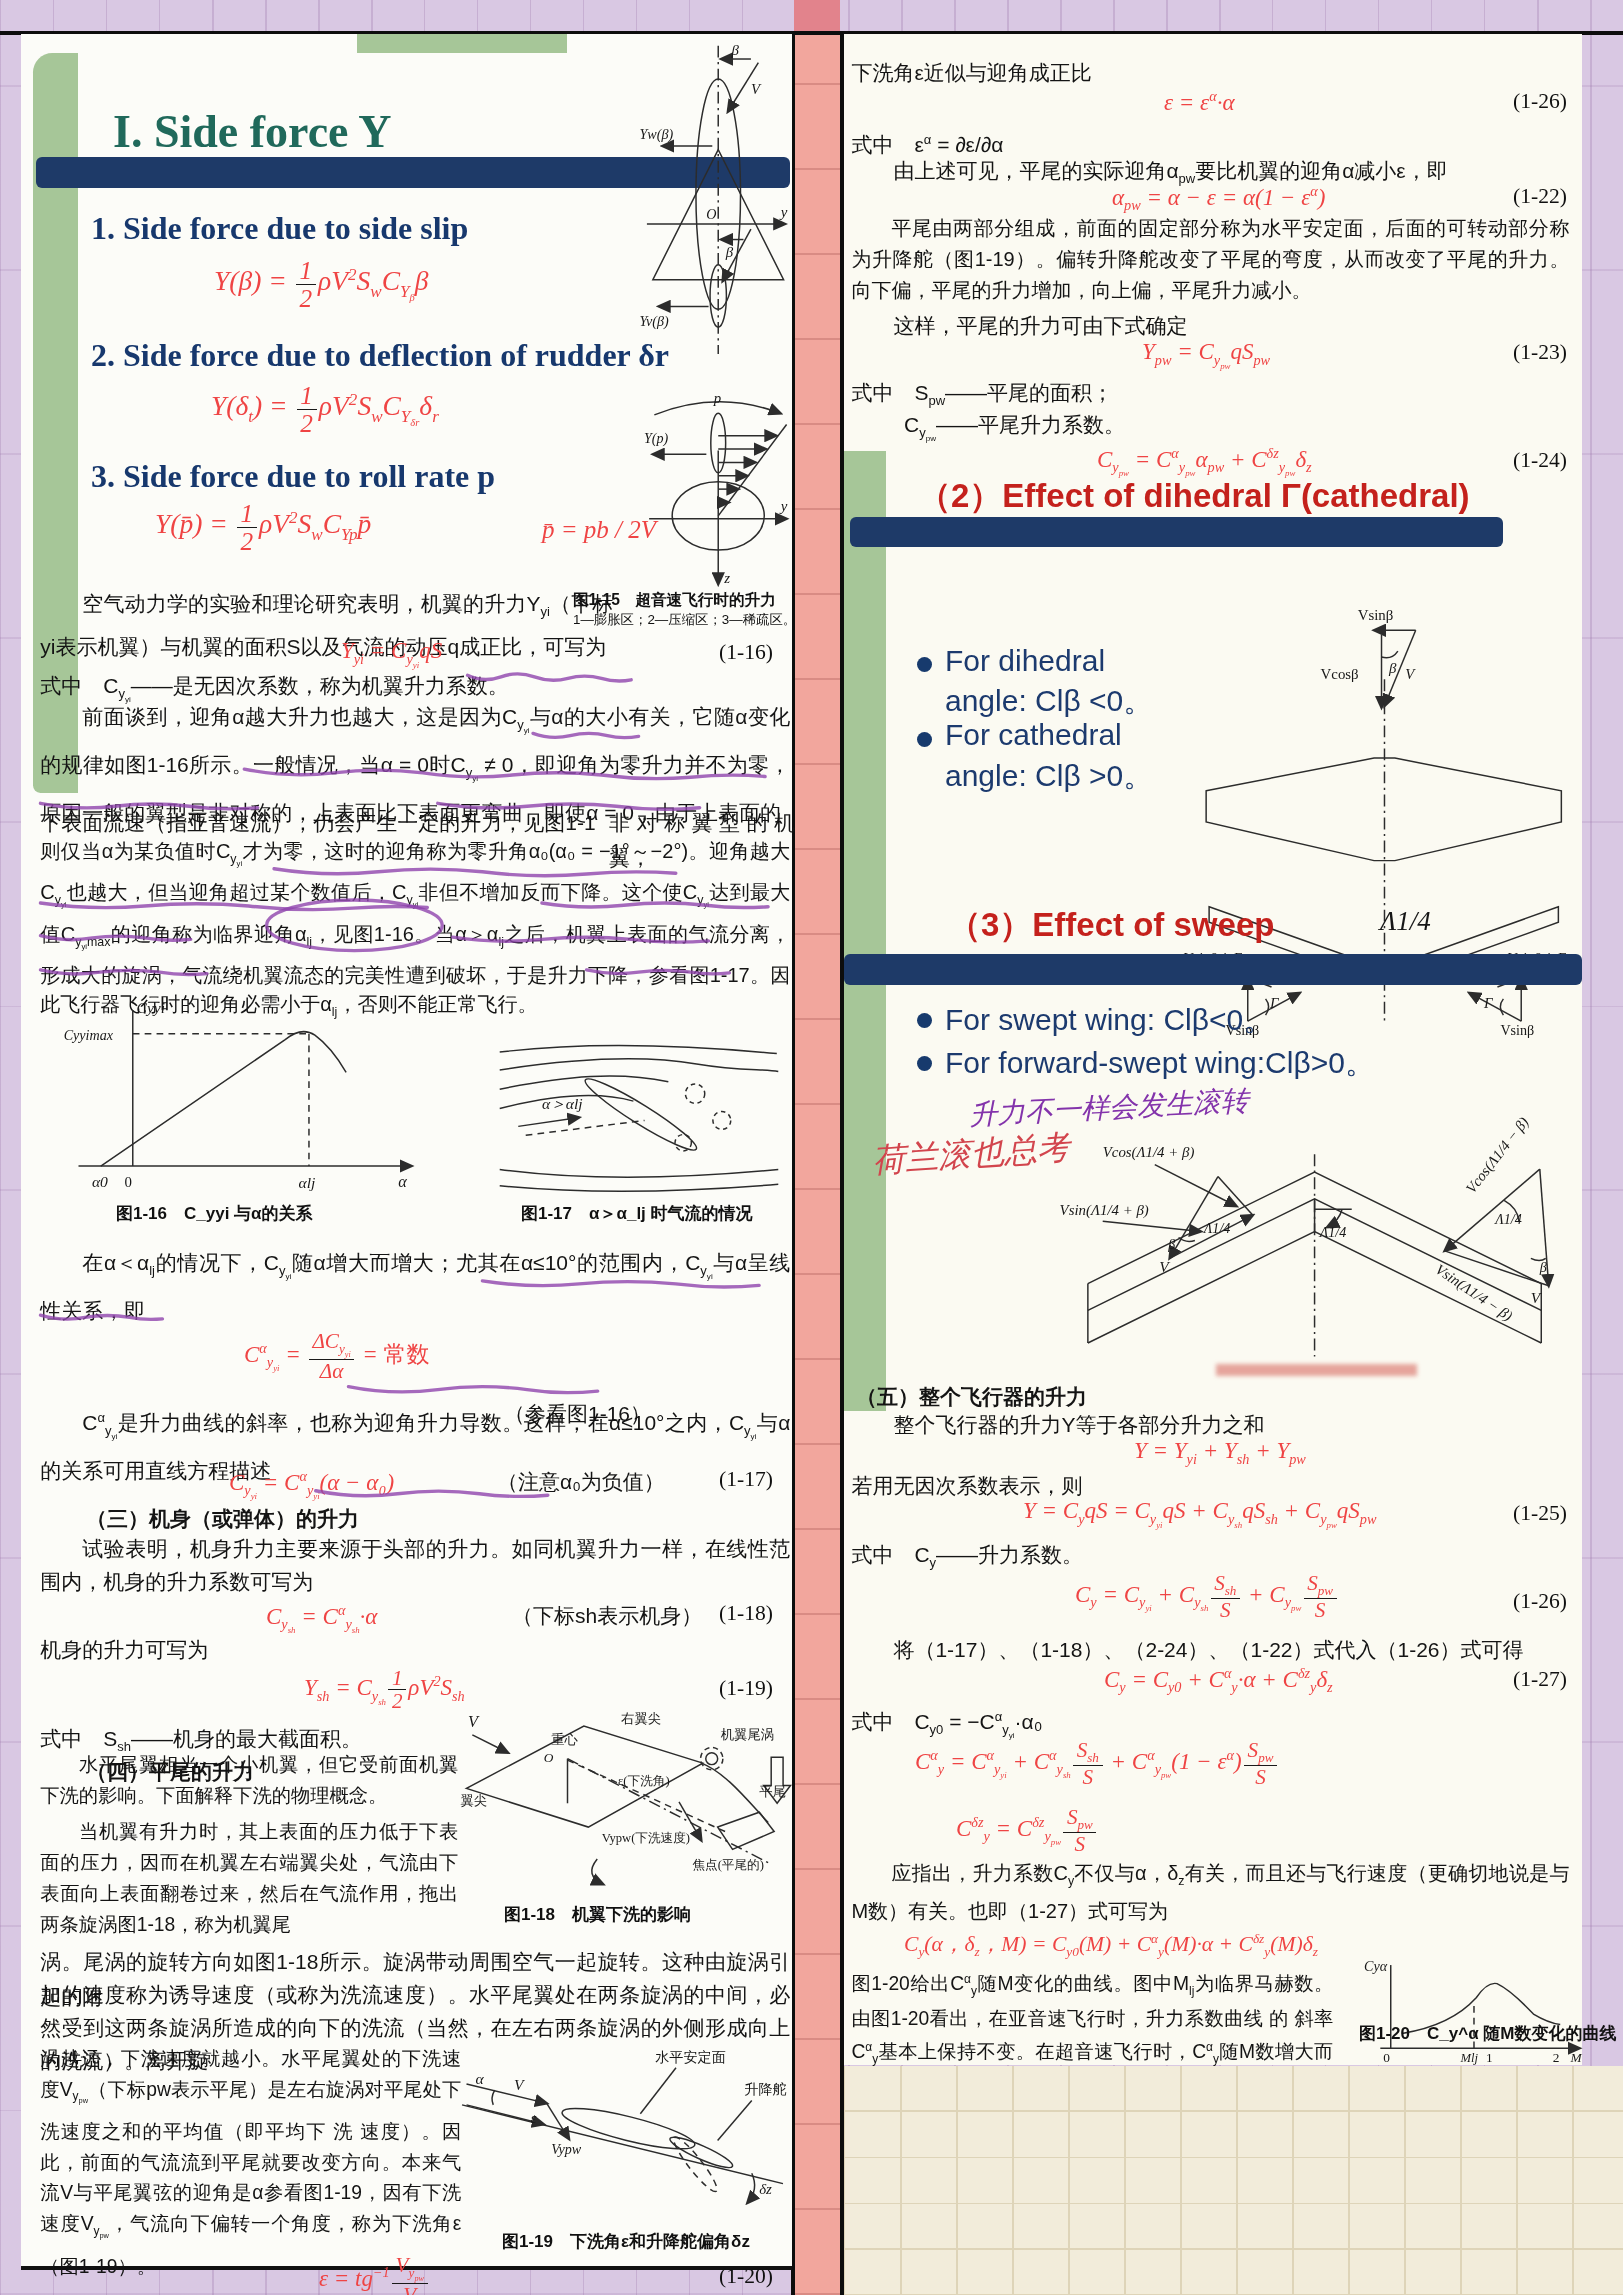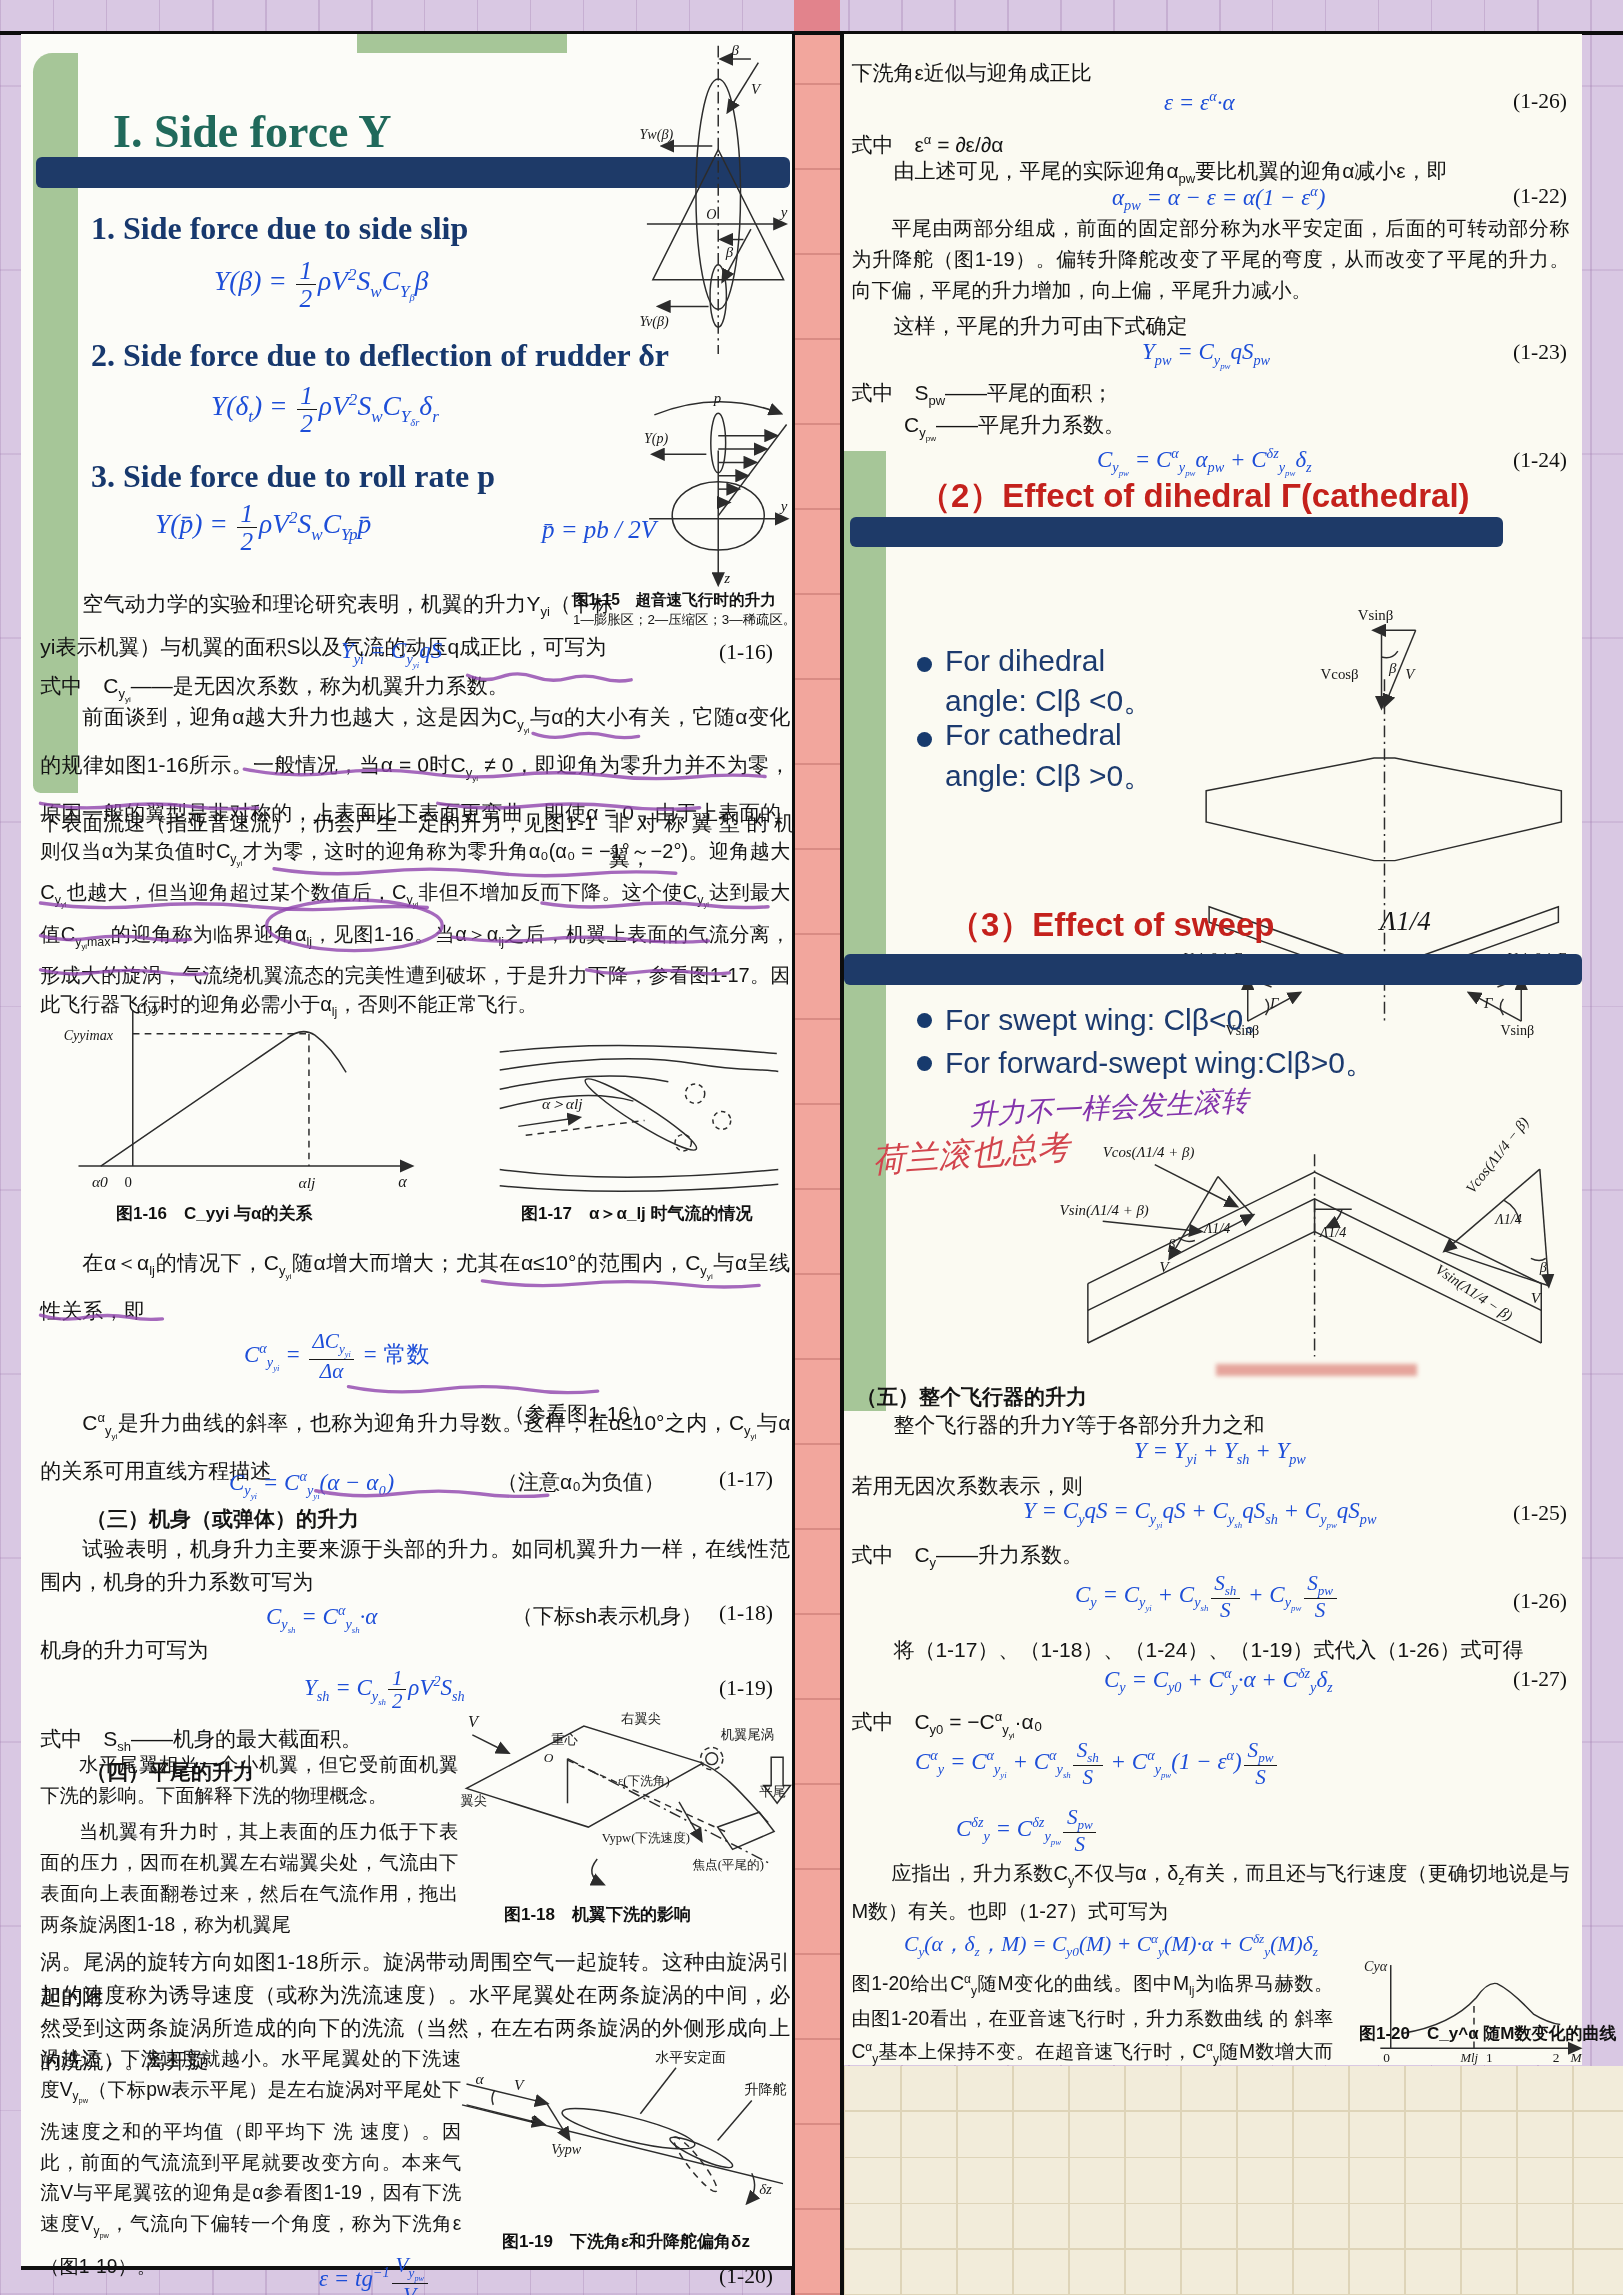--- a/index.html
+++ b/index.html
@@ -9,21 +9,21 @@
       repeating-linear-gradient(90deg, rgba(150,110,165,.28) 0 1.5px, transparent 1.5px 53px),
       repeating-linear-gradient(0deg, rgba(150,110,165,.18) 0 1.5px, transparent 1.5px 184px);
     font-family:"Liberation Sans",sans-serif;color:#161616;}
   .abs{position:absolute;}
   .page{position:absolute;background:#fcfcf8;}
   .zh{font-size:21px;line-height:35px;text-align:justify;color:#141414;}
   .zh-d{font-size:20px;line-height:29px;text-align:justify;color:#141414;}
   .zh-c{font-size:19.3px;line-height:31px;text-align:justify;color:#141414;}
   .ind{text-indent:2em;}
   .bold{font-weight:bold;}
-  .eq{font-family:"Liberation Serif",serif;font-style:italic;font-size:23px;color:#1d4ed8;white-space:nowrap;}
+  .eq{font-family:"Liberation Serif",serif;font-style:italic;font-size:23px;color:#ef4444;white-space:nowrap;}
   .eq .rm{font-style:normal;}
   .eqnum{font-family:"Liberation Serif",serif;font-size:21.6px;color:#101010;}
   .fr{display:inline-block;vertical-align:middle;text-align:center;line-height:1.05;margin:0 2.2px;}
   .fr>span{display:block;padding:0 3.7px;font-size:.92em;}
   .fr>span:first-child{border-bottom:1.5px solid #1a1a1a;}
   sub{font-size:.62em;} sup{font-size:.62em;}
   .ehead{font-family:"Liberation Serif",serif;font-weight:bold;color:#17386d;font-size:32px;white-space:nowrap;}
   .title{font-family:"Liberation Serif",serif;font-weight:bold;color:#20695b;font-size:46px;white-space:nowrap;}
   .redhead{font-weight:bold;color:#c4211c;font-size:33px;white-space:nowrap;}
   .bullet{color:#1c3a6e;font-size:30px;white-space:nowrap;}
@@ -367,21 +367,21 @@
 
     <div class="abs zh bold" style="left:12px;top:1345px;">（五）整个飞行器的升力</div>
     <div class="abs zh ind" style="left:7.4px;top:1373px;width:714px;">整个飞行器的升力Y等于各部分升力之和</div>
     <div class="abs eq" style="left:290px;top:1404px;">Y = Y<sub>yi</sub> + Y<sub>sh</sub> + Y<sub>pw</sub></div>
     <div class="abs zh" style="left:7.4px;top:1434px;width:446px;">若用无因次系数表示，则</div>
     <div class="abs eq" style="left:179px;top:1464px;">Y = C<sub>y</sub>qS = C<sub>y<sub>yi</sub></sub>qS + C<sub>y<sub>sh</sub></sub>qS<sub>sh</sub> + C<sub>y<sub>pw</sub></sub>qS<sub>pw</sub></div>
     <div class="abs eqnum" style="left:669px;top:1467px;">(1-25)</div>
     <div class="abs zh" style="left:7.4px;top:1503px;width:446px;">式中　C<sub>y</sub>——升力系数。</div>
     <div class="abs eq" style="left:231px;top:1538px;">C<sub>y</sub> = C<sub>y<sub>yi</sub></sub> + C<sub>y<sub>sh</sub></sub><span class="fr"><span>S<sub>sh</sub></span><span>S</span></span> + C<sub>y<sub>pw</sub></sub><span class="fr"><span>S<sub>pw</sub></span><span>S</span></span></div>
     <div class="abs eqnum" style="left:669px;top:1555px;">(1-26)</div>
-    <div class="abs zh ind" style="left:7.4px;top:1598px;width:714px;">将（1-17）、（1-18）、（1-24）、（1-19）式代入（1-26）式可得</div>
+    <div class="abs zh ind" style="left:7.4px;top:1598px;width:714px;">将（1-17）、（1-18）、（2-24）、（1-22）式代入（1-26）式可得</div>
     <div class="abs eq" style="left:260px;top:1631px;">C<sub>y</sub> = C<sub>y0</sub> + C<sup>α</sup><sub>y</sub>·α + C<sup>δz</sup><sub>y</sub>δ<sub>z</sub></div>
     <div class="abs eqnum" style="left:669px;top:1633px;">(1-27)</div>
     <div class="abs zh" style="left:7.4px;top:1665px;width:521px;">式中　C<sub>y0</sub> = −C<sup>α</sup><sub>y<sub>yi</sub></sub>·α₀</div>
     <div class="abs eq" style="left:71px;top:1705px;">C<sup>α</sup><sub>y</sub> = C<sup>α</sup><sub>y<sub>yi</sub></sub> + C<sup>α</sup><sub>y<sub>sh</sub></sub><span class="fr"><span>S<sub>sh</sub></span><span>S</span></span> + C<sup>α</sup><sub>y<sub>pw</sub></sub>(1 − ε<sup>α</sup>)<span class="fr"><span>S<sub>pw</sub></span><span>S</span></span></div>
     <div class="abs eq" style="left:112px;top:1772px;">C<sup>δz</sup><sub>y</sub> = C<sup>δz</sup><sub>y<sub>pw</sub></sub><span class="fr"><span>S<sub>pw</sub></span><span>S</span></span></div>
     <div class="abs zh" style="left:7.4px;top:1824px;width:718px;line-height:30px;text-indent:2em;font-size:20px;">应指出，升力系数C<sub>y</sub>不仅与α，δ<sub>z</sub>有关，而且还与飞行速度（更确切地说是与M数）有关。也即（1-27）式可写为</div>
     <div class="abs eq" style="left:60px;top:1895px;font-size:21.6px;">C<sub>y</sub>(α，δ<sub>z</sub>，M) = C<sub>y0</sub>(M) + C<sup>α</sup><sub>y</sub>(M)·α + C<sup>δz</sup><sub>y</sub>(M)δ<sub>z</sub></div>
     <div class="abs zh-c" style="left:7.4px;top:1931px;width:482px;line-height:28px;font-size:19.3px;">图1-20给出C<sup>α</sup><sub>y</sub>随M变化的曲线。图中M<sub>lj</sub>为临界马赫数。由图1-20看出，在亚音速飞行时，升力系数曲线 的 斜率C<sup>α</sup><sub>y</sub>基本上保持不变。在超音速飞行时，C<sup>α</sup><sub>y</sub>随M数增大而减小。在跨音速飞行时，C<sup>α</sup><sub>y</sub>随M数的变化比较剧烈。由于C<sub>y</sub>随M数的变化是非线性的，一般情况无法用线性形式（如C<sup>M</sup><sub>y</sub>·M）来表示。</div>
 
     <svg class="abs" style="left:517px;top:1925px;" width="223" height="108" viewBox="0 0 300 145">

